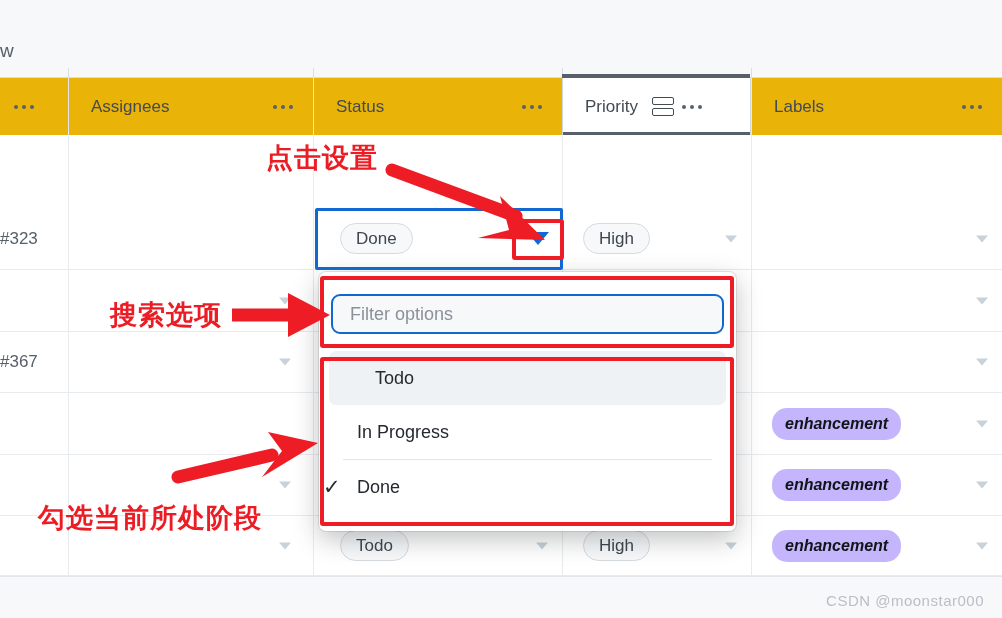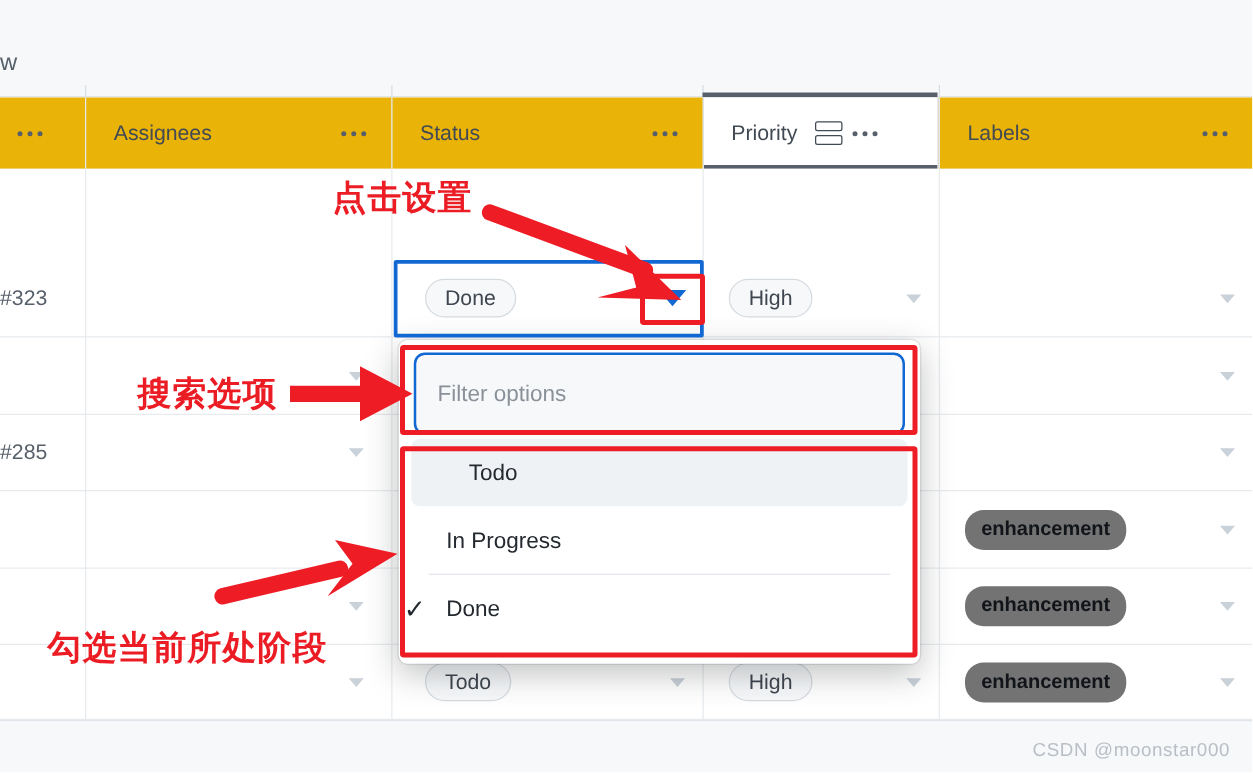--- a/index.html
+++ b/index.html
@@ -103,22 +103,22 @@
     display: inline-flex; align-items: center; justify-content: center;
     height: 31px; padding: 0 15px;
     border: 1px solid #d6dbe0; border-radius: 16px;
     background: #f6f8fa; color: #3f4650;
     font-size: 17px; white-space: nowrap;
   }
   .labelpill {
     display: inline-flex; align-items: center; justify-content: center;
     height: 29px; padding: 16px 13px;
     border-radius: 15px;
-    background: #737373; color: #111418;
-    font-size: 16px; font-weight: 700; white-space: nowrap;
+    background: #c4b5fd; color: #111418;
+    font-size: 16px; font-weight: 700; white-space: nowrap; font-style: italic;
   }
   .avatar {
     width: 30px; height: 30px; border-radius: 50%;
     overflow: hidden; flex: 0 0 auto;
     border: 1px solid rgba(0,0,0,.08);
   }
   .avatar.cat {
     background:
       radial-gradient(circle at 52% 62%, #8a7458 0 16%, transparent 17%),
       linear-gradient(to bottom, #9cb6cf 0 42%, #b9b6ad 42% 72%, #8e9a86 72% 100%);
@@ -143,21 +143,21 @@
   
   .ddpanel {
     position: absolute; left: 319px; top: 272px;
     width: 417px; height: 259px;
     background: #ffffff;
     border-radius: 7px;
     box-shadow: 0 8px 26px rgba(27,31,36,.28), 0 0 0 1px rgba(27,31,36,.10);
     z-index: 40;
   }
   .ddfilter-wrap {
-    position: absolute; left: 12px; top: 10px; width: 393px; height: 66px;
+    position: absolute; left: 12px; top: 22px; width: 393px; height: 40px;
   }
   .ddfilter {
     width: 100%; height: 100%;
     background: #f6f8fa;
     border: 2px solid #1268d3;
     border-radius: 9px;
     display: flex; align-items: center; padding-left: 17px;
     font-size: 18px; color: #8a9199;
   }
   .ddlist { position: absolute; left: 0; top: 79px; width: 100%; }
@@ -300,21 +300,21 @@
         </div>
       <div class="cell" style="left:314px;width:248px;"></div>
       <div class="cell" style="left:563px;width:188px;"></div>
       <div class="cell" style="left:752px;width:250px;">
           <span class="caret" style="right:14px;"></span>
         </div>
     </div>
 
     <div class="row" style="top:197px;height:61px;">
       <div class="cell" style="left:0;width:68px;">
-          <span class="idtext">#285</span>
+          <span class="idtext">#367</span>
         </div>
       <div class="cell" style="left:69px;width:244px;">
           <span class="caret" style="right:22px;"></span>
         </div>
       <div class="cell" style="left:314px;width:248px;"></div>
       <div class="cell" style="left:563px;width:188px;"></div>
       <div class="cell" style="left:752px;width:250px;">
           <span class="caret" style="right:14px;"></span>
         </div>
     </div>

